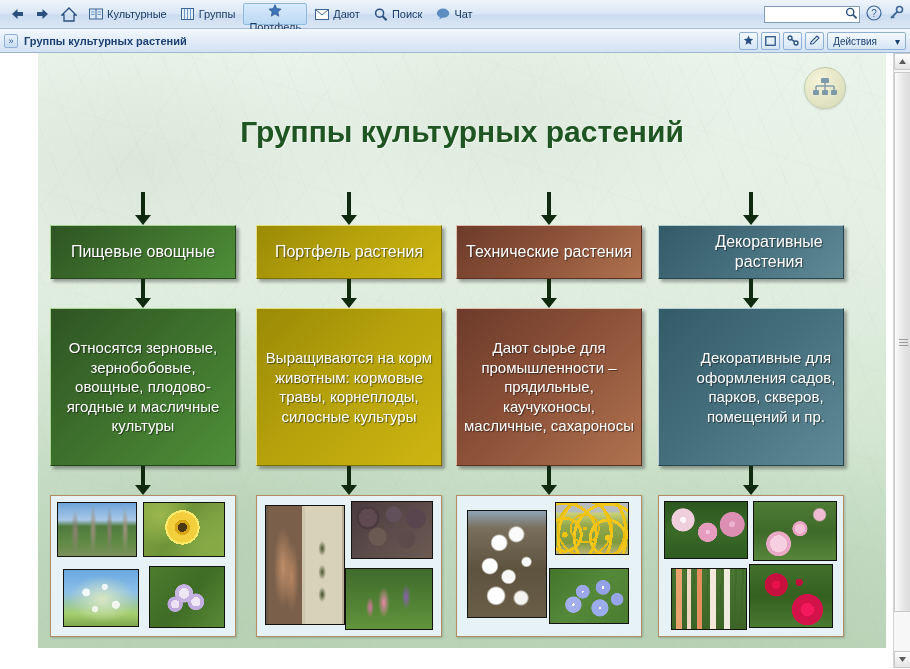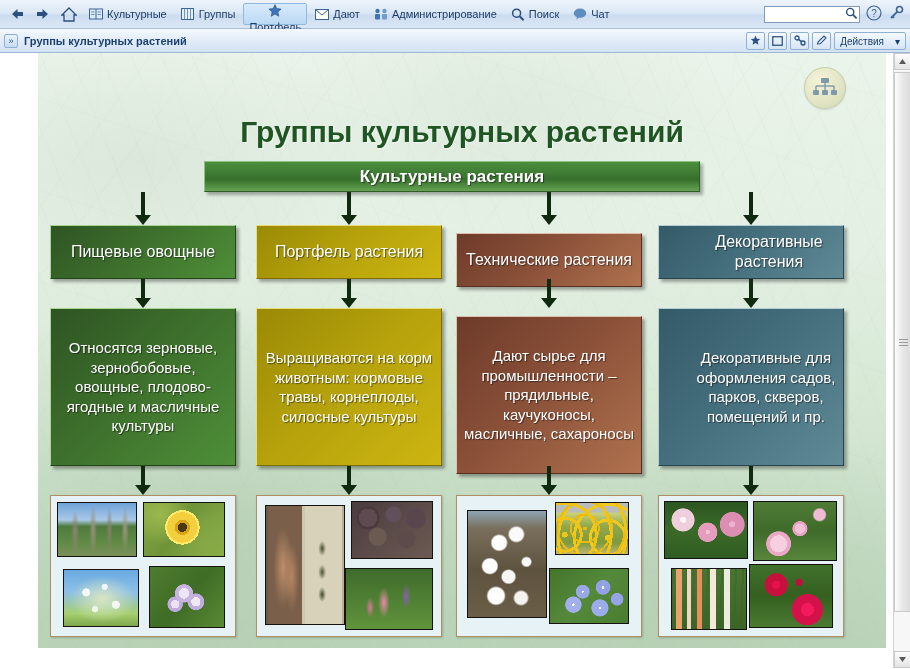--- a/index.html
+++ b/index.html
@@ -91,21 +91,21 @@
     background: linear-gradient(to bottom,#f4f9fd,#d5e5f6);
     border: 1px solid #8fb0d2; border-radius: 2px;
     display: flex; align-items: center; justify-content: center;
     cursor: pointer;
   }
   #actions-btn {
     height: 18px; padding: 0 5px;
     background: linear-gradient(to bottom,#f4f9fd,#d5e5f6);
     border: 1px solid #8fb0d2; border-radius: 2px;
     font-size: 10px; color: #1b3f70;
-    display: flex; align-items: center; gap: 11px;
+    display: flex; align-items: center; gap: 18px;
     cursor: pointer;
     justify-content: flex-end;
   }
 
   
   #content {
     position: relative;
     width: 910px; height: 615px;
     background: #ffffff;
     overflow: hidden;
@@ -193,21 +193,21 @@
   .t-green {
     background: linear-gradient(135deg,#2e5423 0%,#3d6f2c 45%,#4e8f38 100%);
     border: 1px solid #24441b; border-top-color:#a7d693; border-left-color:#a7d693;
   }
   .t-yellow {
     background: linear-gradient(135deg,#9a8a06 0%,#b5a10b 45%,#cdb612 100%);
     border: 1px solid #7d6f05; border-top-color:#e8dc7a; border-left-color:#e8dc7a;
   }
   .t-brown {
     background: linear-gradient(135deg,#6d3b2a 0%,#8a5038 45%,#b0724f 100%);
-    border: 1px solid #5b3022; border-top-color:#e0bfae; border-left-color:#e0bfae;margin-top:8px;
+    border: 1px solid #5b3022; border-top-color:#e0bfae; border-left-color:#e0bfae;
   }
   .t-blue {
     background: linear-gradient(135deg,#335a67 0%,#456e7c 45%,#5f8a96 100%);
     border: 1px solid #28454f; border-top-color:#b4cdd6; border-left-color:#b4cdd6;padding-left:36px;
   }
 
   
   .arrow { position: absolute; width: 4px; background: #102a10; }
   .arrow::after {
     content:""; position:absolute; left:-6px; bottom:-9px;
@@ -462,31 +462,20 @@
   <div class="tb-item">
     <span class="tb-ico">
       <svg width="14" height="11" viewBox="0 0 14 11">
           <rect x="0.5" y="0.5" width="13" height="10" fill="#ffffff" stroke="#3c6596"></rect>
           <path d="M0.5 0.5 L7 6 L13.5 0.5" fill="none" stroke="#3c6596"></path>
         </svg>
     </span>
     <span>Дают</span>
   </div>
 
-  <div class="tb-item">
-    <span class="tb-ico">
-      <svg width="14" height="12" viewBox="0 0 14 12">
-          <circle cx="3.5" cy="3" r="2.2" fill="#3e74b8"></circle>
-          <rect x="1" y="6" width="5" height="5.5" rx="1" fill="#3e74b8"></rect>
-          <circle cx="10.5" cy="3" r="2.2" fill="#6f9ccd"></circle>
-          <rect x="8" y="6" width="5" height="5.5" rx="1" fill="#6f9ccd"></rect>
-        </svg>
-    </span>
-    <span>Администрирование</span>
-  </div>
 
   <div class="tb-item">
     <span class="tb-ico">
       <svg width="14" height="13" viewBox="0 0 14 13">
           <circle cx="5.6" cy="5.2" r="4" fill="none" stroke="#2b4f7e" stroke-width="1.5"></circle>
           <line x1="8.6" y1="8.3" x2="12.6" y2="12.2" stroke="#2b4f7e" stroke-width="2"></line>
         </svg>
     </span>
     <span>Поиск</span>
   </div>
@@ -581,21 +570,20 @@
         <line x1="13" y1="9" x2="13" y2="13" stroke="#7e9aa8" stroke-width="1.4"></line>
         <line x1="22" y1="9" x2="22" y2="13" stroke="#7e9aa8" stroke-width="1.4"></line>
         <rect x="1" y="13" width="6" height="5" rx="1" fill="#7e9aa8"></rect>
         <rect x="10" y="13" width="6" height="5" rx="1" fill="#7e9aa8"></rect>
         <rect x="19" y="13" width="6" height="5" rx="1" fill="#7e9aa8"></rect>
       </svg>
     </div>
 
     <div id="slide-title">Группы культурных растений</div>
 
-    <div id="root-box">Культурные растения</div>
 
     <div class="col col0">
       <div class="arrow a-root" style="left:91px"></div>
       <div class="cat-box t-green">Пищевые овощные</div>
       <div class="arrow a-cat" style="left:91px"></div>
       <div class="desc-box t-green">Относятся зерновые, зернобобовые, овощные, плодово-ягодные и масличные культуры</div>
       <div class="arrow a-desc" style="left:91px"></div>
       <div class="photo-panel">
         <div class="ph ph-orchard" style="left:6px;  top:6px;  width:80px; height:55px;"></div>
         <div class="ph ph-sunflower" style="left:92px; top:6px;  width:82px; height:55px;"></div>

